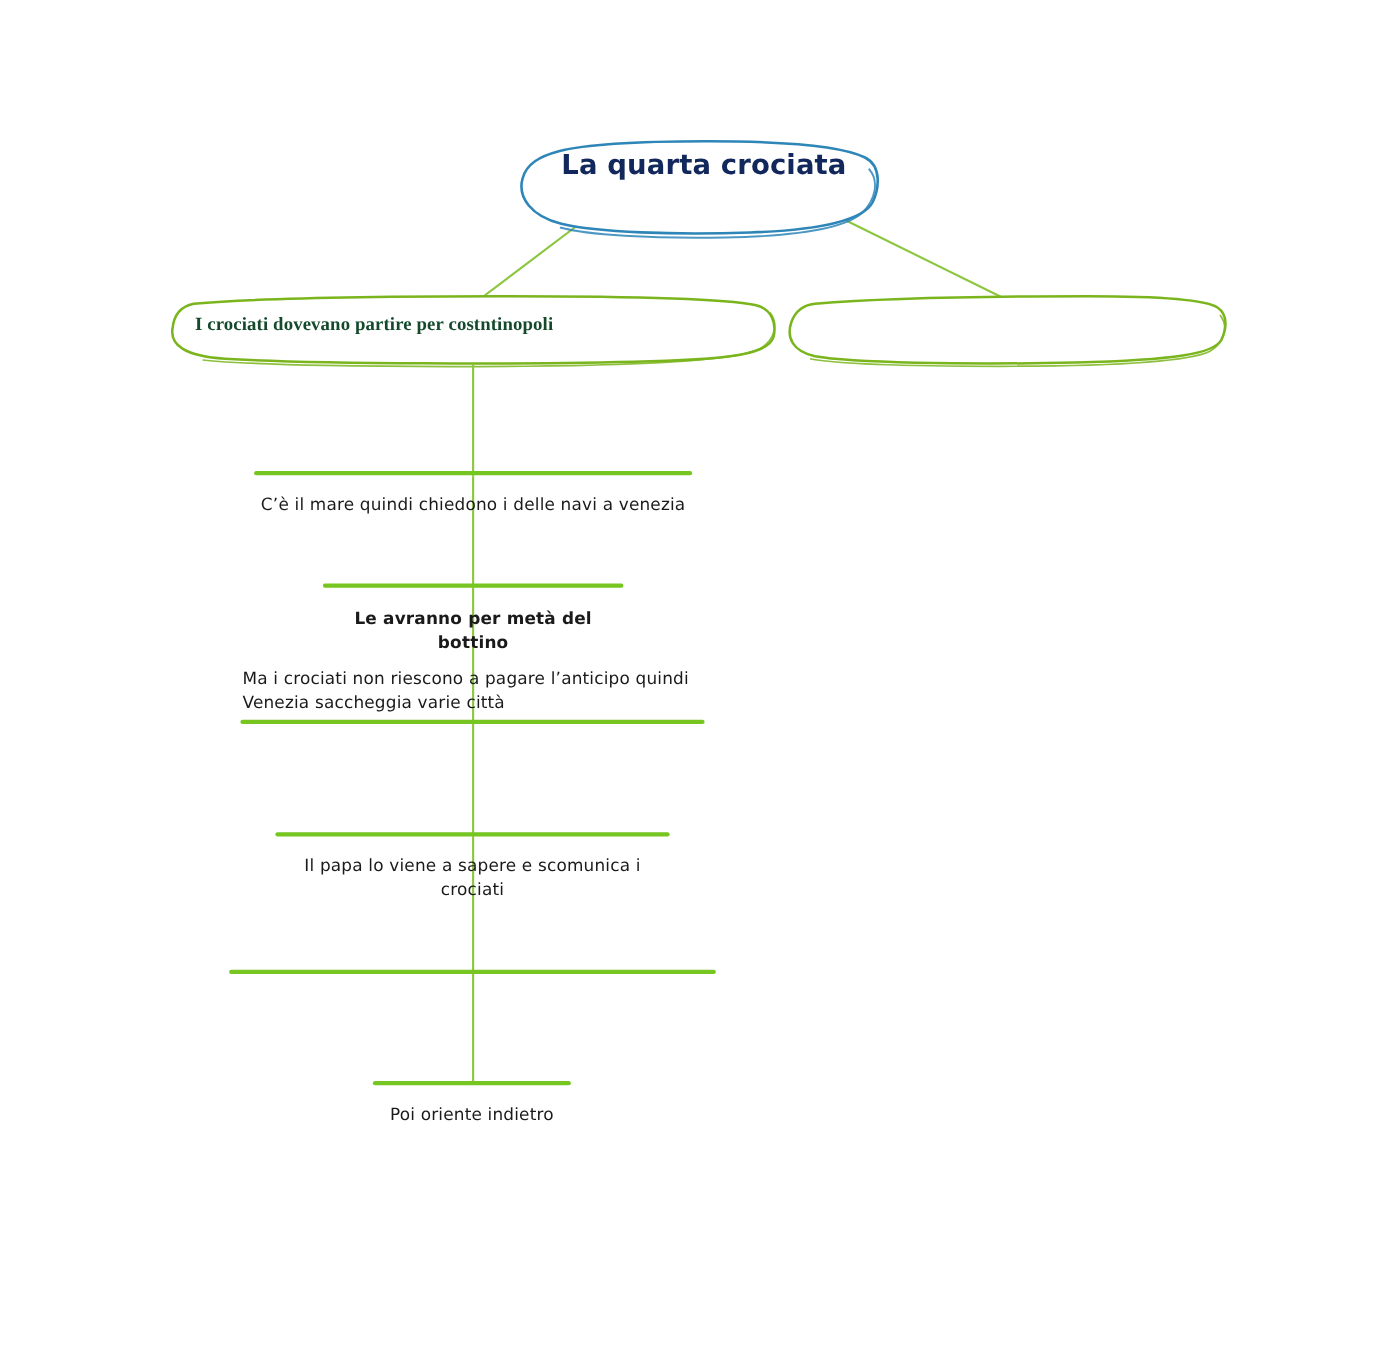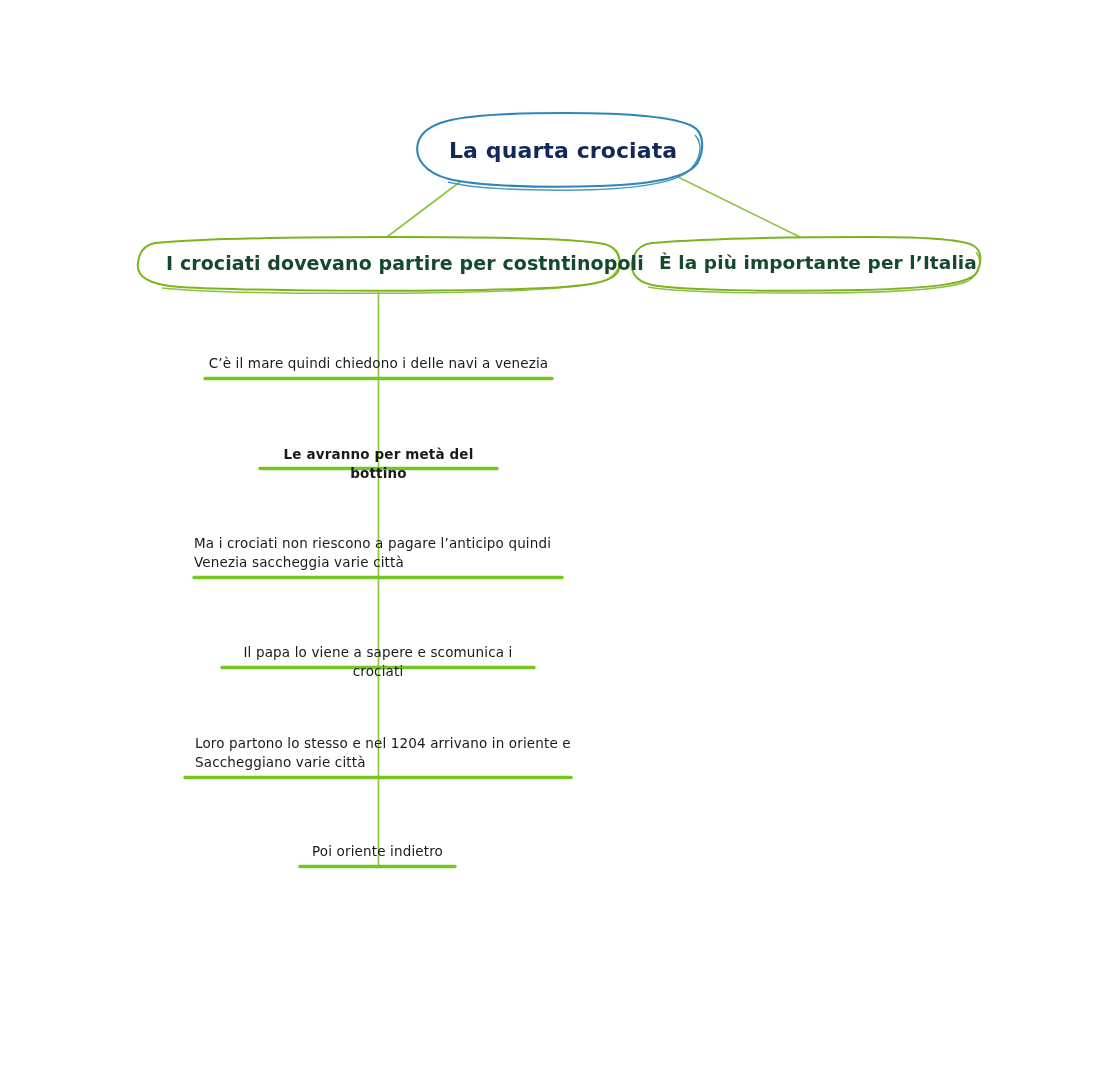--- a/index.html
+++ b/index.html
@@ -35,46 +35,48 @@
     font-weight: bold;
     color: #12275c;
     white-space: nowrap;
     letter-spacing: 0.1px;
   }
   .node-label.green-label {
     color: #14492b;
   }
   #root-node-label {
     left: 449px;
-    top: 138px;
+    top: 120px;
     font-size: 22px;
   }
   #branch-left-label {
-    left: 166px;
+    left: 156px;
     top: 252px;
-    font-size: 19px;
+    font-size: 15px;
+    font-family: Liberation Serif, serif;
   }
   #branch-right-label {
     left: 659px;
     top: 252px;
     font-size: 18.5px;
   }
   .leaf {
     position: absolute;
     z-index: 5;
   }
   .leaf-text {
     font-size: 13.5px;
     color: #1a1a1a;
     line-height: 18.5px;
     white-space: pre-line;
     letter-spacing: 0.15px;
   }
   .leaf-center .leaf-text {
     text-align: center;
+    margin-top: 41px;
   }
   .leaf-left .leaf-text {
     text-align: left;
   }
 </style>
 </head>
 <body>
 
 <div id="canvas">
 
@@ -146,41 +148,36 @@
       <line x1="222" y1="667.5" x2="534" y2="667.5" stroke="#76c520" stroke-width="3.4" stroke-linecap="round"></line>
       <line x1="185" y1="777.5" x2="571" y2="777.5" stroke="#76c520" stroke-width="3.4" stroke-linecap="round"></line>
       <line x1="300" y1="866.5" x2="455" y2="866.5" stroke="#76c520" stroke-width="3.4" stroke-linecap="round"></line>
     </g>
   </svg>
 
   <div class="node-label" id="root-node-label">La quarta crociata</div>
 
   <div class="node-label green-label" id="branch-left-label">I crociati dovevano partire per costntinopoli</div>
 
-  <div class="node-label green-label" id="branch-right-label">È la più importante per l’Italia</div>
 
   <div class="leaf leaf-center" style="left:205px; top:354px; width:347px;">
     <div class="leaf-text">C’è il mare quindi chiedono i delle navi a venezia</div>
   </div>
 
   <div class="leaf leaf-center" style="left:260px; top:445px; width:237px;font-weight:bold;">
     <div class="leaf-text">Le avranno per metà del bottino</div>
   </div>
 
   <div class="leaf leaf-left" style="left:194px; top:534px; width:368px;">
     <div class="leaf-text">Ma i crociati non riescono a pagare l’anticipo quindi
 Venezia saccheggia varie città</div>
   </div>
 
   <div class="leaf leaf-center" style="left:222px; top:643px; width:312px;">
     <div class="leaf-text">Il papa lo viene a sapere e scomunica i crociati</div>
   </div>
 
-  <div class="leaf leaf-left" style="left:195px; top:734px; width:376px;">
-    <div class="leaf-text">Loro partono lo stesso e nel 1204 arrivano in oriente e
-Saccheggiano varie città</div>
-  </div>
 
   <div class="leaf leaf-center" style="left:300px; top:842px; width:155px;">
     <div class="leaf-text">Poi oriente indietro</div>
   </div>
 
 </div>
 
 </body></html>

